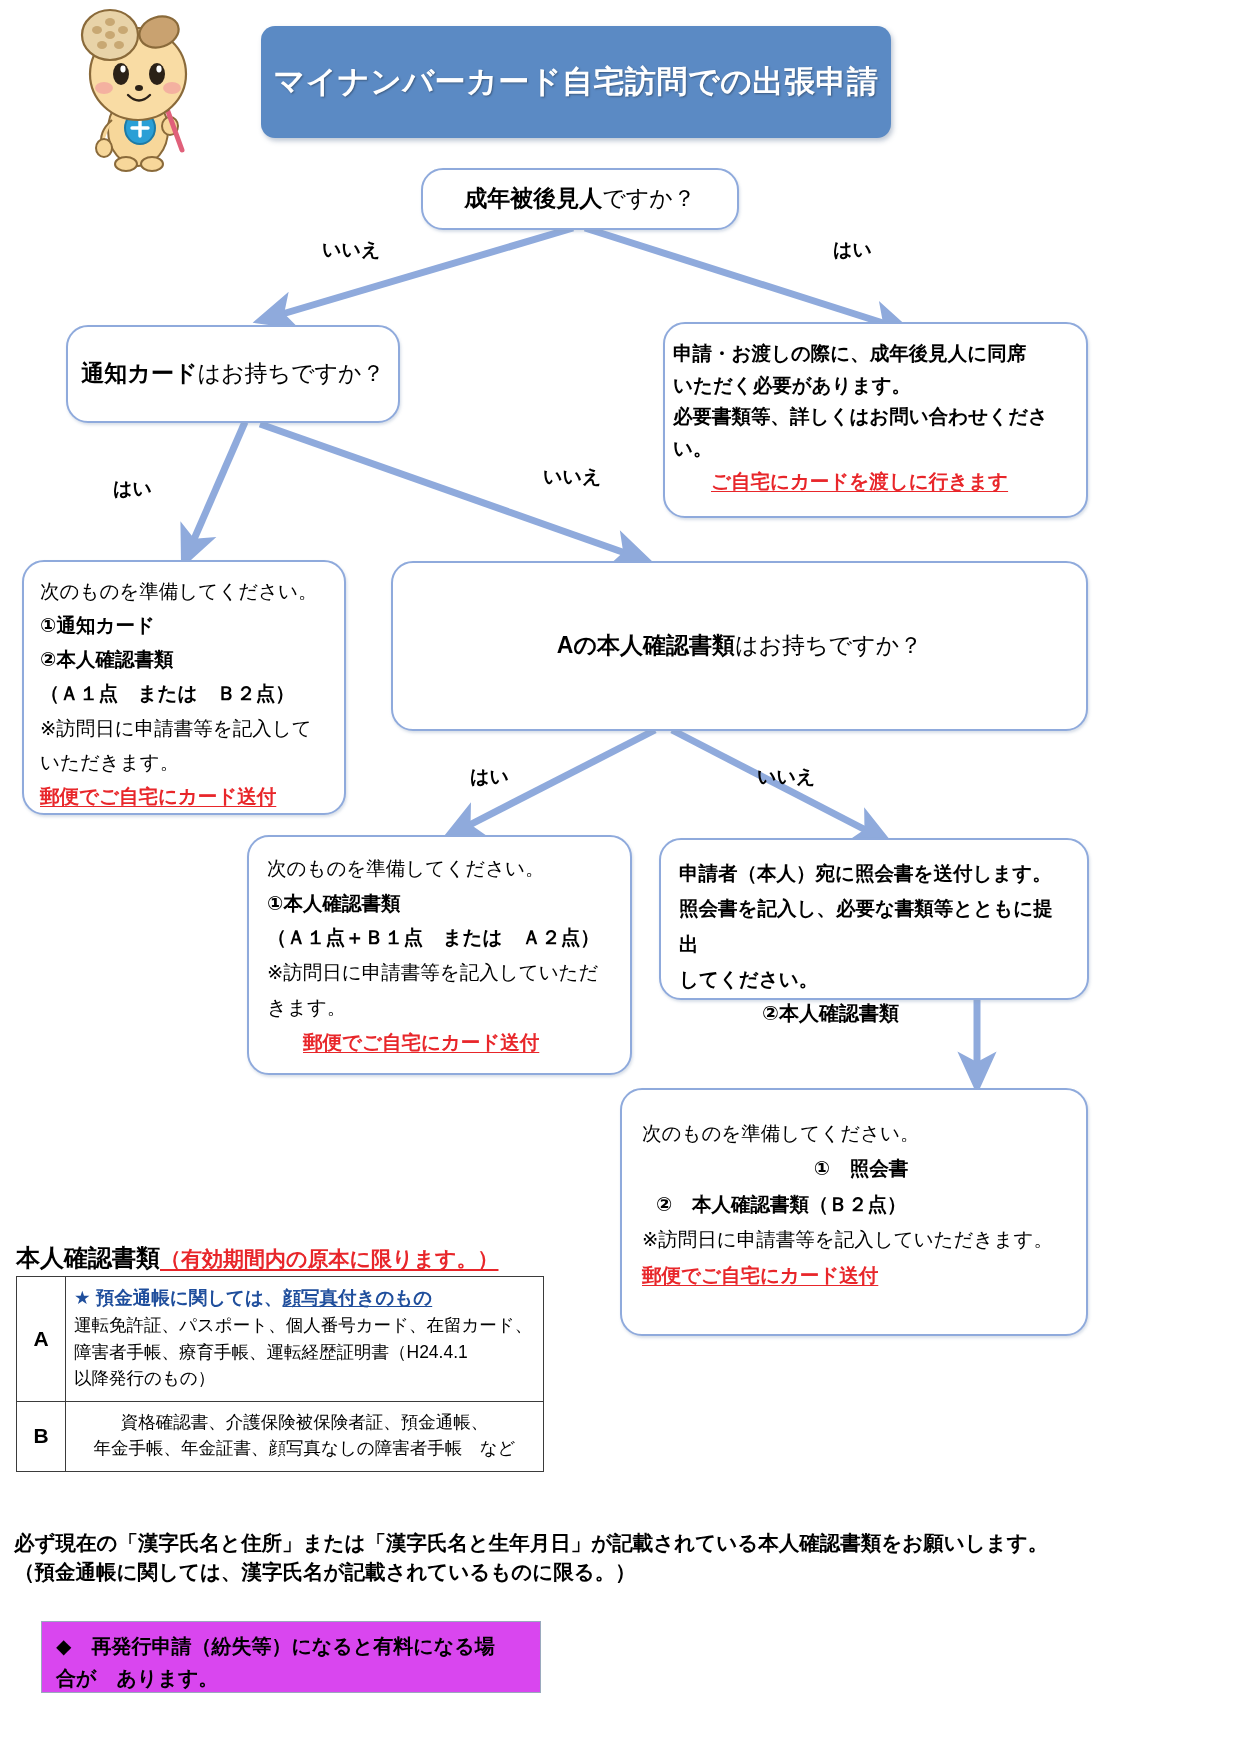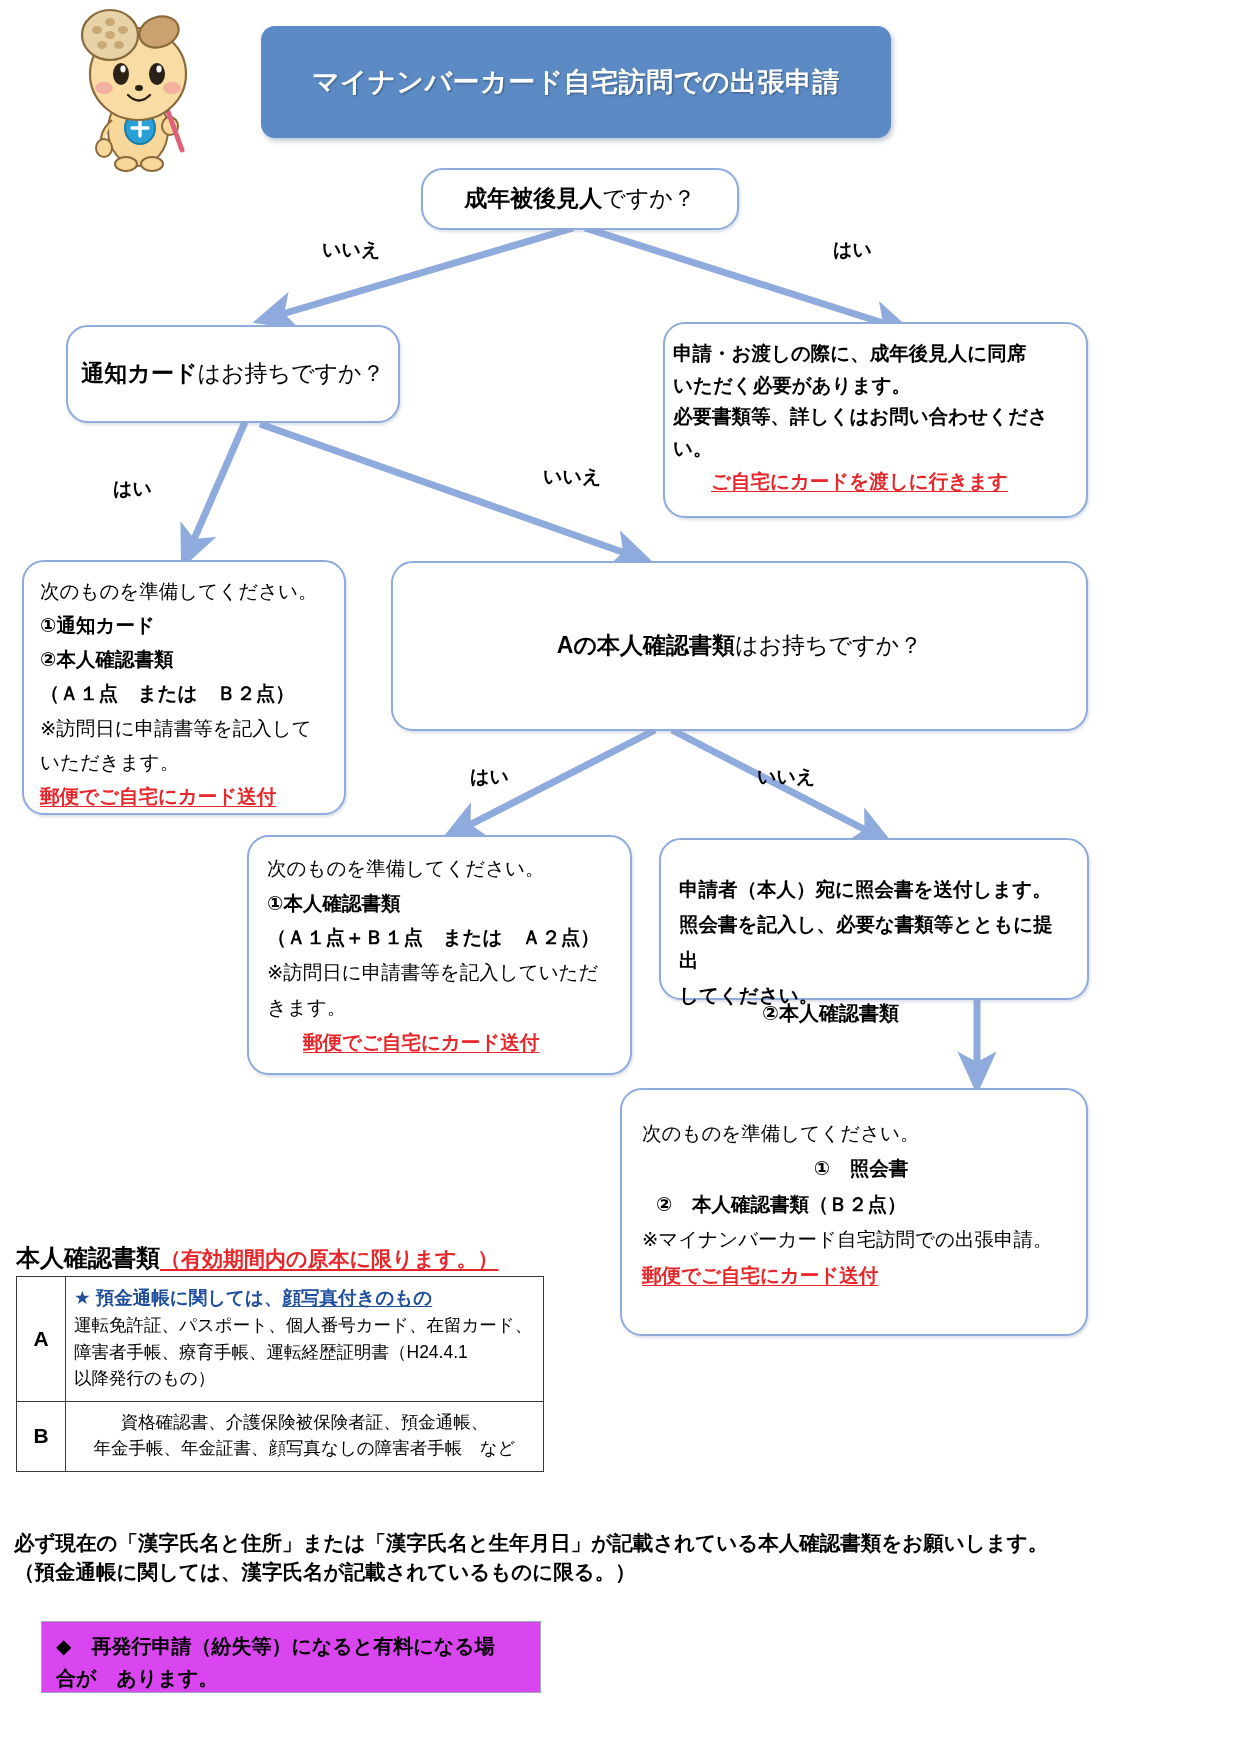--- a/index.html
+++ b/index.html
@@ -25,21 +25,21 @@
 
   
   .title-banner{
     position:absolute;
     background:#5b8ac4;
     border-radius:14px;
     box-shadow:2px 3px 5px rgba(110,130,160,.45);
     display:flex;align-items:center;justify-content:center;
   }
   .title-text{
-    color:#fff;font-weight:bold;font-size:27px;letter-spacing:.5px;
+    color:#fff;font-weight:bold;font-size:31px;letter-spacing:.5px;
     text-shadow:1px 1px 2px rgba(0,0,0,.35);
     white-space:nowrap;
   }
   .red{color:#e8262a;font-weight:bold;text-decoration:underline;text-underline-offset:3px;}
   .blue-lbl{color:#1f3864;font-weight:bold;}
   .edge-lbl{position:absolute;font-weight:bold;font-size:19px;color:#000;white-space:nowrap;}
 
   .q-text{font-size:23px;font-weight:bold;white-space:nowrap;}
   .q-text .thin{font-weight:normal;}
   .body-text{font-size:19.5px;}
@@ -200,34 +200,34 @@
       <div class="body-text">次のものを準備してください。</div>
       <div class="body-text bold">①本人確認書類</div>
       <div class="body-text bold">（Ａ１点＋Ｂ１点　または　Ａ２点）</div>
       <div class="body-text">※訪問日に申請書等を記入していただ</div>
       <div class="body-text">きます。</div>
       <div class="body-text red" style="display:inline-block;margin-left:36px;">郵便でご自宅にカード送付</div>
     </div>
   </div>
 
   <div class="box" style="left:659px;top:838px;width:430px;height:162px;">
-    <div class="box-inner" style="padding:32px 18px;line-height:1.82;">
+    <div class="box-inner" style="padding:16px 18px;line-height:1.82;">
       <div class="body-text bold">申請者（本人）宛に照会書を送付します。</div>
       <div class="body-text bold">照会書を記入し、必要な書類等とともに提出</div>
       <div class="body-text bold">してください。</div>
     </div>
   </div>
   <div class="edge-lbl blue-lbl" style="left:762px;top:1000px;font-size:20px;">②本人確認書類</div>
 
   <div class="box" style="left:620px;top:1088px;width:468px;height:248px;">
     <div class="box-inner" style="padding:26px 20px;line-height:1.82;">
       <div class="body-text">次のものを準備してください。</div>
       <div class="body-text bold" style="padding-left:14px;text-align:center;">①　照会書</div>
       <div class="body-text bold" style="padding-left:14px;">②　本人確認書類（Ｂ２点）</div>
-      <div class="body-text">※マイナンバーカード自宅訪問での出張申請。</div>
+      <div class="body-text">※訪問日に申請書等を記入していただきます。</div>
       <div class="body-text red" style="display:inline-block;">郵便でご自宅にカード送付</div>
     </div>
   </div>
 
   <div class="sect-title" style="left:16px;top:1242px;">
     <span>本人確認書類</span><span class="note">（有効期間内の原本に限ります。）</span>
   </div>
 
   <table class="idtable" style="left:16px;top:1276px;width:528px;">
     <tbody>

